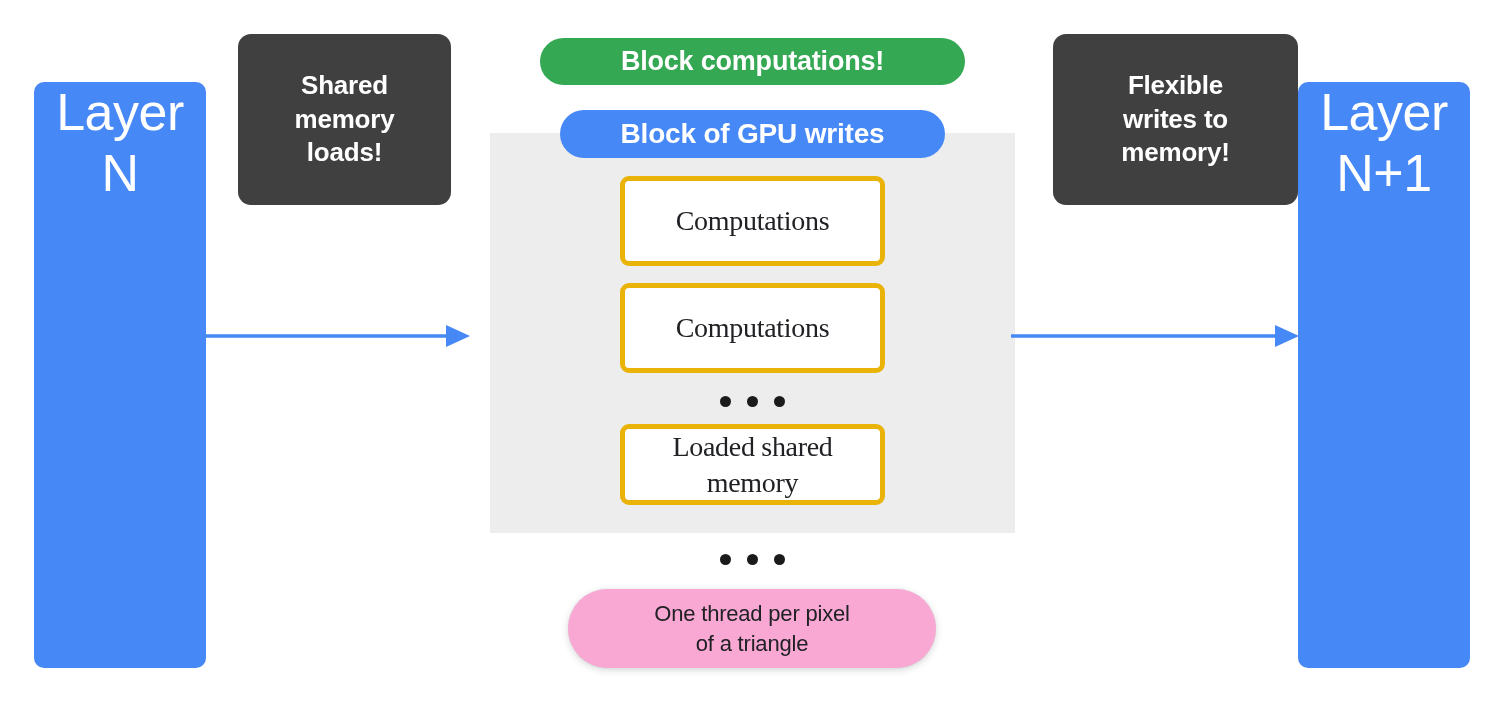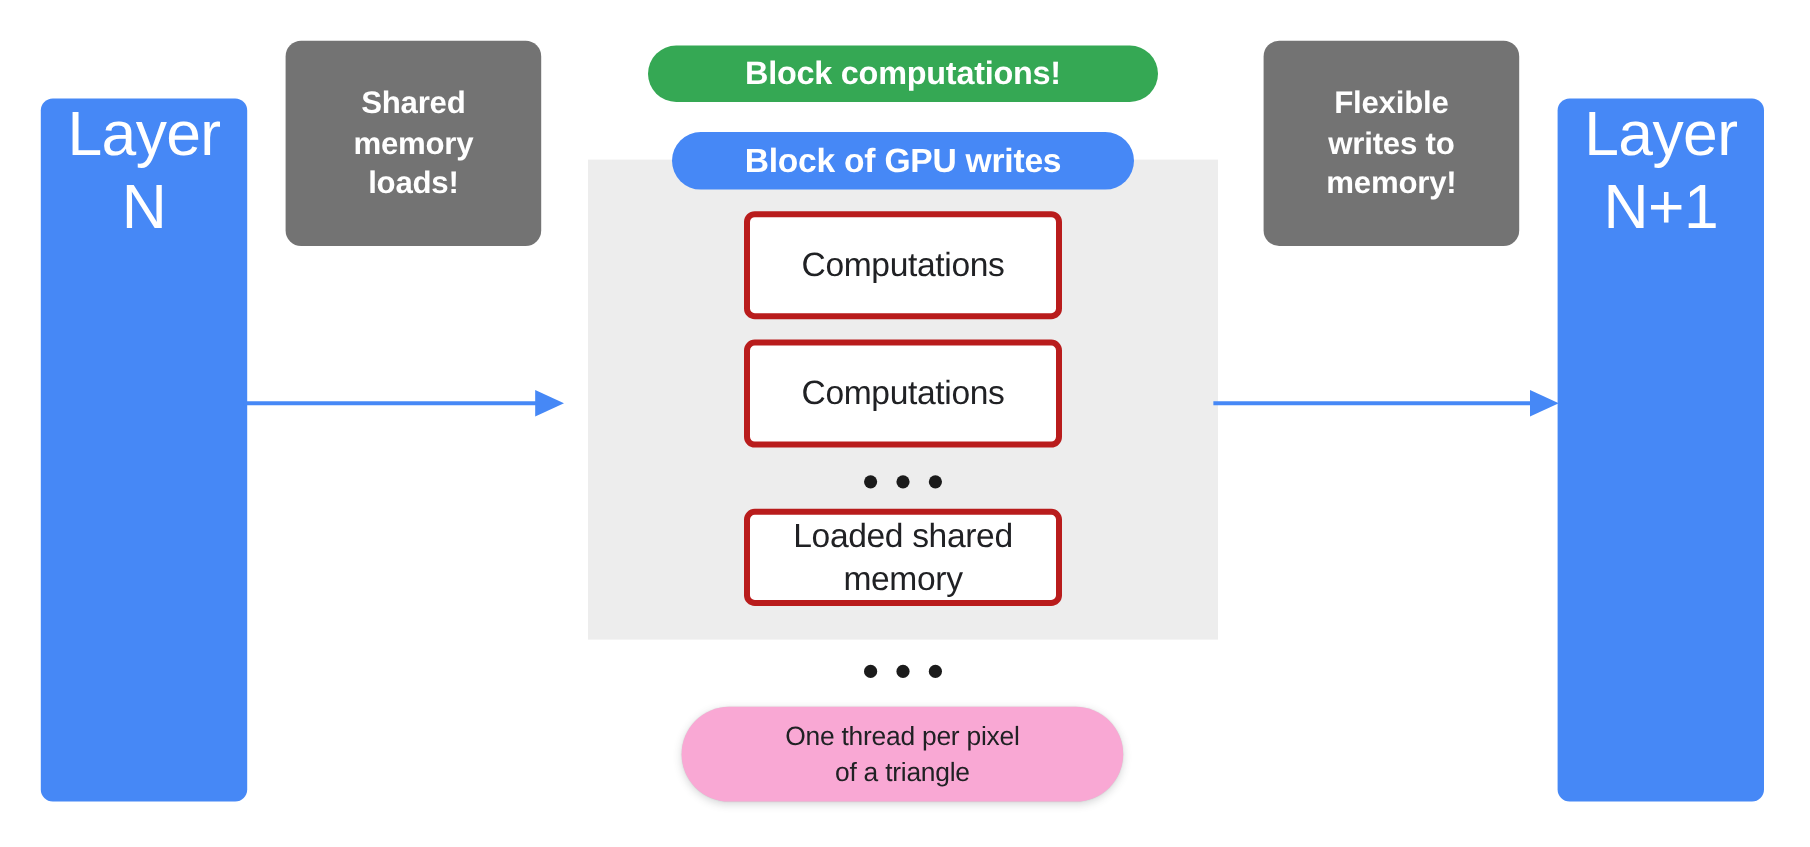--- a/index.html
+++ b/index.html
@@ -38,39 +38,39 @@
     text-align: center;
     letter-spacing: -0.5px;
     white-space: pre-line;
   }
   #layer-n-block  { left: 34px;   top: 82px; width: 172px; height: 586px; }
   #layer-n1-block { left: 1298px; top: 82px; width: 172px; height: 586px; }
 
   
   .callout-box {
     position: absolute;
-    background: #737373;
+    background: #404040;
     border-radius: 13px;
     display: flex;
     align-items: center;
     justify-content: center;
     box-sizing: border-box;
     padding: 6px 14px;
   }
   .callout-text {
     color: #ffffff;
     font-size: 26px;
     font-weight: 700;
     line-height: 1.3;
     text-align: center;
     letter-spacing: -0.2px;
     white-space: pre-line;
   }
   #callout-left  { left: 238px;  top: 34px; width: 213px; height: 171px; }
-  #callout-right { left: 1053px; top: 34px; width: 213px; height: 171px; }
+  #callout-right { left: 1053px; top: 34px; width: 245px; height: 171px; }
 
   
   #shared-computations-pill {
     position: absolute;
     left: 540px;
     top: 38px;
     width: 425px;
     height: 47px;
     background: #35a854;
     border-radius: 24px;
@@ -118,27 +118,28 @@
     width: 525px;
     height: 400px;
     background: #ededed;
     z-index: 1;
   }
 
   
   .thread-box {
     position: absolute;
     background: #ffffff;
-    border: 5px solid #b91c1c;
+    border: 5px solid #eab308;
     border-radius: 9px;
     display: flex;
     align-items: center;
     justify-content: center;
     box-sizing: border-box;
     z-index: 2;
+    font-family: Liberation Serif, serif;
   }
   .thread-box-text {
     color: #202124;
     font-size: 28px;
     font-weight: 400;
     line-height: 1.28;
     text-align: center;
     letter-spacing: -0.3px;
     white-space: pre-line;
   }

